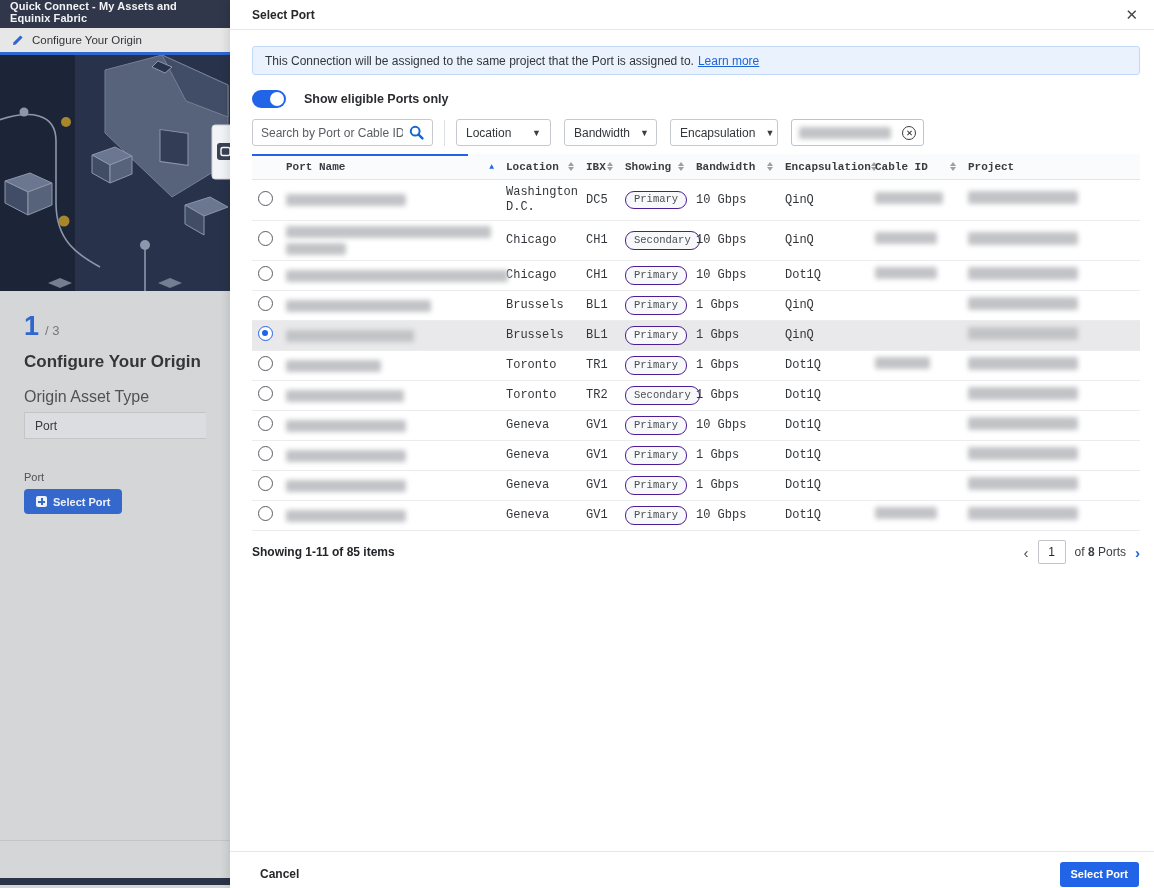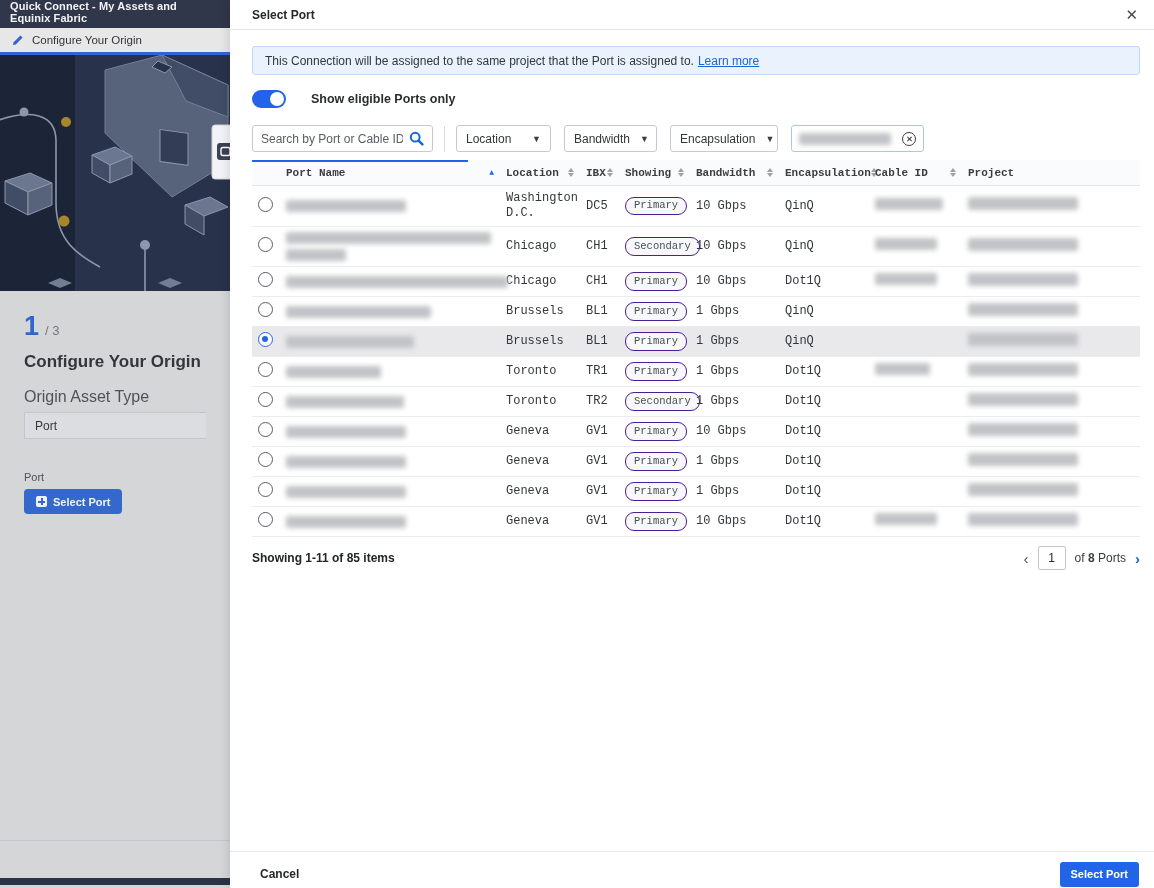--- a/index.html
+++ b/index.html
@@ -41,26 +41,26 @@
   .modal-header { height:30px; border-bottom:1px solid #e6e7e9; display:flex; align-items:center;
                   justify-content:space-between; padding:0 16px 0 22px; }
   .modal-title { font-size:12px; font-weight:bold; color:#26282b; }
   .close-x { font-size:15px; color:#45484d; cursor:pointer; line-height:1; font-weight:400; }
   .modal-body { padding:0 14px 0 22px; }
 
   .banner { margin-top:16px; background:#eaf2fd; border:1px solid #bfd9f7; border-radius:3px;
             height:29px; display:flex; align-items:center; padding:0 12px; font-size:12px; color:#33363a; gap:4px; }
   .banner a { color:#1d64d8; text-decoration:underline; cursor:pointer; }
 
-  .toggle-row { margin-top:15px; display:flex; align-items:center; gap:25px; }
+  .toggle-row { margin-top:15px; display:flex; align-items:center; gap:18px; }
   .toggle { width:34px; height:18px; border-radius:9px; background:#2164e8; position:relative; cursor:pointer; flex:0 0 auto; }
   .toggle .knob { position:absolute; right:2px; top:2px; width:14px; height:14px; border-radius:50%; background:#fff; }
   .toggle-label { font-size:12.5px; font-weight:bold; color:#2b2d30; }
 
-  .filter-row { margin-top:17px; display:flex; align-items:center; }
+  .filter-row { margin-top:11px; display:flex; align-items:center; }
   .search-box { width:181px; height:27px; border:1px solid #c6c9cd; border-radius:3px; background:#fff;
                 display:flex; align-items:center; padding:0 8px; gap:6px; }
   .search-box input { border:none; outline:none; flex:1; font-size:12px; color:#33363a;
                 font-family:"Liberation Sans", sans-serif; background:transparent; min-width:0; }
   .search-box input::placeholder { color:#5a5d62; }
   .v-div { width:1px; height:26px; background:#dcdee1; margin:0 11px; }
   .dd { height:27px; border:1px solid #c6c9cd; border-radius:3px; background:#fff; display:flex;
         align-items:center; justify-content:space-between; padding:0 9px; font-size:12px; color:#33363a;
         cursor:pointer; margin-right:13px; }
   .dd .caret { font-size:9px; color:#3a3d42; margin-left:10px; }

